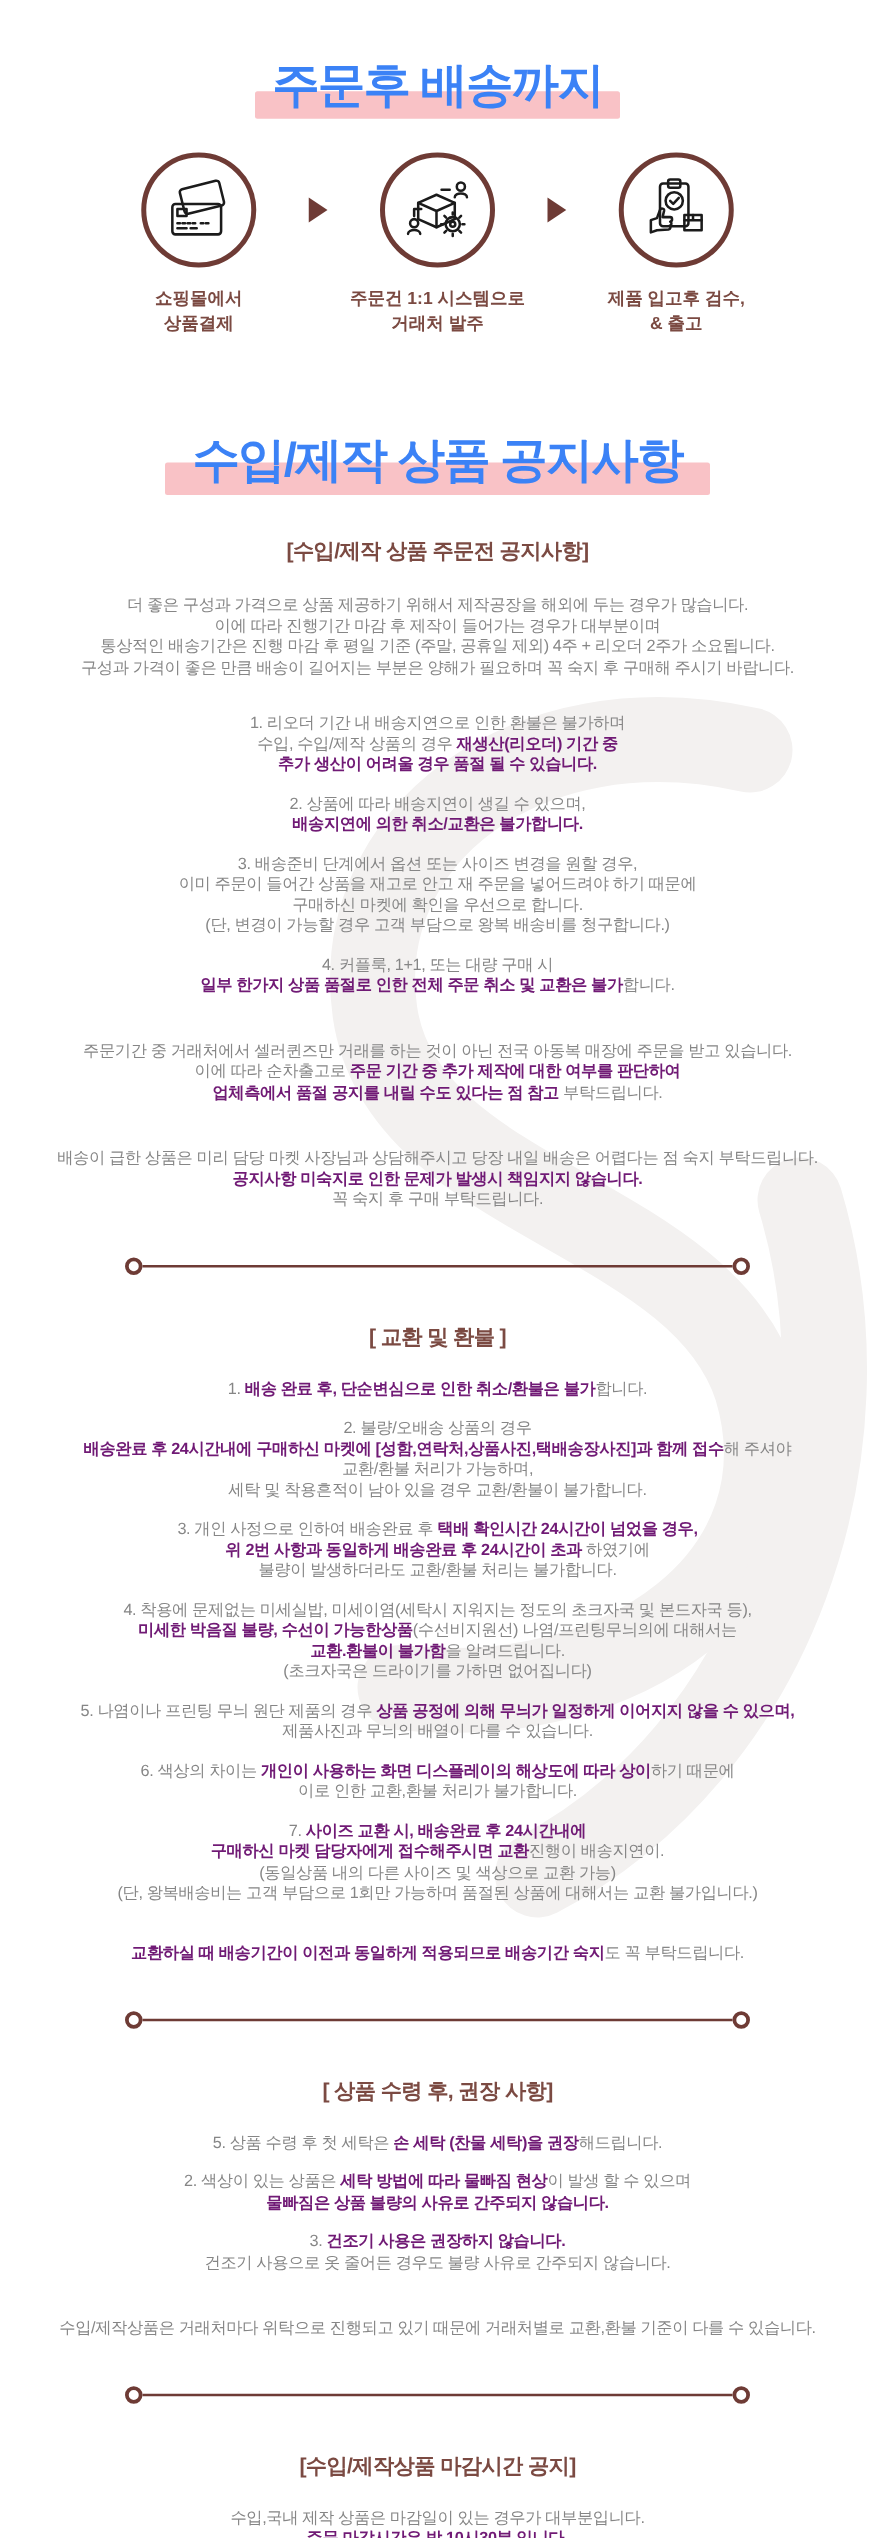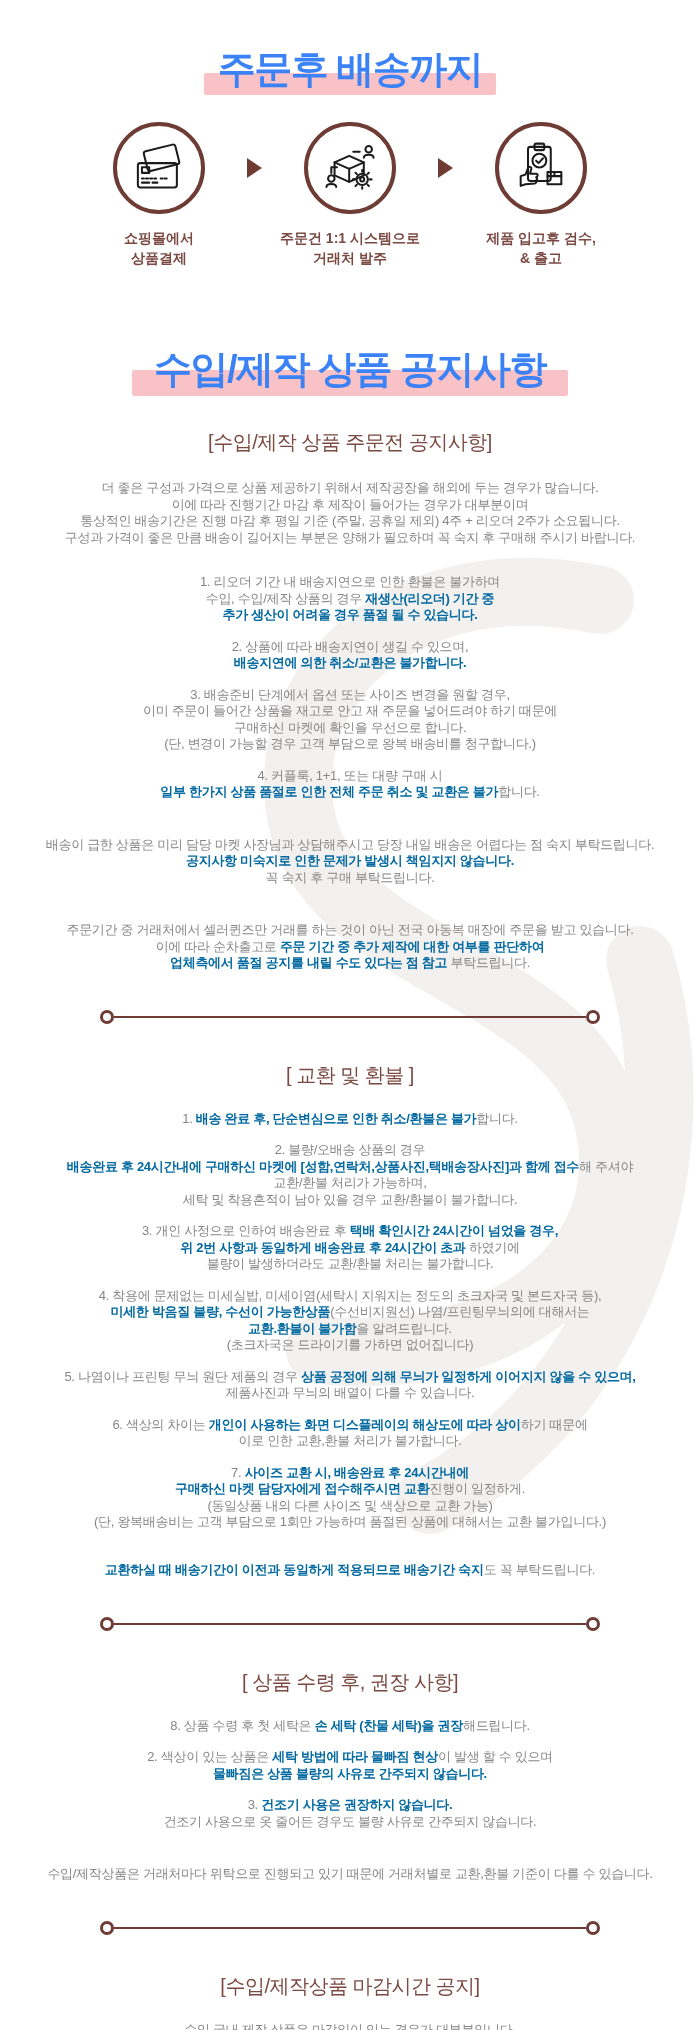--- a/index.html
+++ b/index.html
@@ -22,25 +22,25 @@
   .step-circle{width:84px;height:84px;border:4px solid #6e3b35;border-radius:50%;
                display:flex;align-items:center;justify-content:center;background:#fff;}
   .step-label{margin-top:14px;color:#7b4a42;font-weight:bold;font-size:14px;line-height:20px;}
   .arrow{width:0;height:0;border-left:15px solid #6e3b35;border-top:10px solid transparent;
          border-bottom:10px solid transparent;margin-top:36px;}
 
   .second-title-wrap{margin-top:80px;}
 
   
   #notice-blocks{margin-top:6px;}
-  .sec-h{font-size:20px;font-weight:normal;color:#7b4a42;margin:38px 0 22px;letter-spacing:-0.5px;}
+  .sec-h{font-size:17px;font-weight:bold;color:#7b4a42;margin:38px 0 22px;letter-spacing:-0.5px;}
   .blk{font-size:13px;line-height:16.5px;color:#868686;margin:15px 0;letter-spacing:-0.3px;}
   .blk.para{margin:36px 0;}
   .blk.intro{margin:24px 0 28px;}
-  .red{color:#0369a1;font-weight:bold;}
+  .red{color:#701a75;font-weight:bold;}
   .divider{display:flex;align-items:center;width:500px;margin:38px auto;}
   .divider .line{flex:1;height:2px;background:#6e3b35;}
   .divider .ring{width:8px;height:8px;border:3px solid #6e3b35;border-radius:50%;background:#fff;}
 </style>
 </head>
 <body>
 
 <div class="page">
 
   <svg class="watermark" width="700" height="1300" viewBox="0 0 700 1300">
@@ -134,43 +134,43 @@
       </div>
     </div>
 
     <div id="notice-blocks">
         <h3 class="sec-h">[수입/제작 상품 주문전 공지사항]</h3>
         <p class="blk intro"><span>더 좋은 구성과 가격으로 상품 제공하기 위해서 제작공장을 해외에 두는 경우가 많습니다.</span><br><span>이에 따라 진행기간 마감 후 제작이 들어가는 경우가 대부분이며</span><br><span>통상적인 배송기간은 진행 마감 후 평일 기준 (주말, 공휴일 제외) 4주 + 리오더 2주가 소요됩니다.</span><br><span>구성과 가격이 좋은 만큼 배송이 길어지는 부분은 양해가 필요하며 꼭 숙지 후 구매해 주시기 바랍니다.</span></p>
         <p class="blk item"><span>1. 리오더 기간 내 배송지연으로 인한 환불은 불가하며</span><br><span>수입, 수입/제작 상품의 경우 </span><span class="red">재생산(리오더) 기간 중</span><br><span class="red">추가 생산이 어려울 경우 품절 될 수 있습니다.</span></p>
         <p class="blk item"><span>2. 상품에 따라 배송지연이 생길 수 있으며,</span><br><span class="red">배송지연에 의한 취소/교환은 불가합니다.</span></p>
         <p class="blk item"><span>3. 배송준비 단계에서 옵션 또는 사이즈 변경을 원할 경우,</span><br><span>이미 주문이 들어간 상품을 재고로 안고 재 주문을 넣어드려야 하기 때문에</span><br><span>구매하신 마켓에 확인을 우선으로 합니다.</span><br><span>(단, 변경이 가능할 경우 고객 부담으로 왕복 배송비를 청구합니다.)</span></p>
         <p class="blk item"><span>4. 커플룩, 1+1, 또는 대량 구매 시</span><br><span class="red">일부 한가지 상품 품절로 인한 전체 주문 취소 및 교환은 불가</span><span>합니다.</span></p>
+        <p class="blk para"><span>주문기간 중 거래처에서 셀러퀸즈만 거래를 하는 것이 아닌 전국 아동복 매장에 주문을 받고 있습니다.</span><br><span>이에 따라 순차출고로 </span><span class="red">주문 기간 중 추가 제작에 대한 여부를 판단하여</span><br><span class="red">업체측에서 품절 공지를 내릴 수도 있다는 점 참고</span><span> 부탁드립니다.</span></p>
         <p class="blk para"><span>배송이 급한 상품은 미리 담당 마켓 사장님과 상담해주시고 당장 내일 배송은 어렵다는 점 숙지 부탁드립니다.</span><br><span class="red">공지사항 미숙지로 인한 문제가 발생시 책임지지 않습니다.</span><br><span>꼭 숙지 후 구매 부탁드립니다.</span></p>
-        <p class="blk para"><span>주문기간 중 거래처에서 셀러퀸즈만 거래를 하는 것이 아닌 전국 아동복 매장에 주문을 받고 있습니다.</span><br><span>이에 따라 순차출고로 </span><span class="red">주문 기간 중 추가 제작에 대한 여부를 판단하여</span><br><span class="red">업체측에서 품절 공지를 내릴 수도 있다는 점 참고</span><span> 부탁드립니다.</span></p>
         <div class="divider">
           <span class="ring"></span>
           <span class="line"></span>
           <span class="ring"></span>
         </div>
         <h3 class="sec-h">[ 교환 및 환불 ]</h3>
         <p class="blk item"><span>1. </span><span class="red">배송 완료 후, 단순변심으로 인한 취소/환불은 불가</span><span>합니다.</span></p>
         <p class="blk item"><span>2. 불량/오배송 상품의 경우</span><br><span class="red">배송완료 후 24시간내에 구매하신 마켓에 [성함,연락처,상품사진,택배송장사진]과 함께 접수</span><span>해 주셔야</span><br><span>교환/환불 처리가 가능하며,</span><br><span>세탁 및 착용흔적이 남아 있을 경우 교환/환불이 불가합니다.</span></p>
         <p class="blk item"><span>3. 개인 사정으로 인하여 배송완료 후 </span><span class="red">택배 확인시간 24시간이 넘었을 경우,</span><br><span class="red">위 2번 사항과 동일하게 배송완료 후 24시간이 초과</span><span> 하였기에</span><br><span>불량이 발생하더라도 교환/환불 처리는 불가합니다.</span></p>
         <p class="blk item"><span>4. 착용에 문제없는 미세실밥, 미세이염(세탁시 지워지는 정도의 초크자국 및 본드자국 등),</span><br><span class="red">미세한 박음질 불량, 수선이 가능한상품</span><span>(수선비지원선) 나염/프린팅무늬의에 대해서는</span><br><span class="red">교환.환불이 불가함</span><span>을 알려드립니다.</span><br><span>(초크자국은 드라이기를 가하면 없어집니다)</span></p>
         <p class="blk item"><span>5. 나염이나 프린팅 무늬 원단 제품의 경우 </span><span class="red">상품 공정에 의해 무늬가 일정하게 이어지지 않을 수 있으며,</span><br><span>제품사진과 무늬의 배열이 다를 수 있습니다.</span></p>
         <p class="blk item"><span>6. 색상의 차이는 </span><span class="red">개인이 사용하는 화면 디스플레이의 해상도에 따라 상이</span><span>하기 때문에</span><br><span>이로 인한 교환,환불 처리가 불가합니다.</span></p>
-        <p class="blk item"><span>7. </span><span class="red">사이즈 교환 시, 배송완료 후 24시간내에</span><br><span class="red">구매하신 마켓 담당자에게 접수해주시면 교환</span><span>진행이 일정하게.</span><br><span>(동일상품 내의 다른 사이즈 및 색상으로 교환 가능)</span><br><span>(단, 왕복배송비는 고객 부담으로 1회만 가능하며 품절된 상품에 대해서는 교환 불가입니다.)</span></p>
+        <p class="blk item"><span>7. </span><span class="red">사이즈 교환 시, 배송완료 후 24시간내에</span><br><span class="red">구매하신 마켓 담당자에게 접수해주시면 교환</span><span>진행이 배송지연이.</span><br><span>(동일상품 내의 다른 사이즈 및 색상으로 교환 가능)</span><br><span>(단, 왕복배송비는 고객 부담으로 1회만 가능하며 품절된 상품에 대해서는 교환 불가입니다.)</span></p>
         <p class="blk item"><br><span class="red">교환하실 때 배송기간이 이전과 동일하게 적용되므로 배송기간 숙지</span><span>도 꼭 부탁드립니다.</span></p>
         <div class="divider">
           <span class="ring"></span>
           <span class="line"></span>
           <span class="ring"></span>
         </div>
         <h3 class="sec-h">[ 상품 수령 후, 권장 사항]</h3>
-        <p class="blk item"><span>8. 상품 수령 후 첫 세탁은 </span><span class="red">손 세탁 (찬물 세탁)을 권장</span><span>해드립니다.</span></p>
+        <p class="blk item"><span>5. 상품 수령 후 첫 세탁은 </span><span class="red">손 세탁 (찬물 세탁)을 권장</span><span>해드립니다.</span></p>
         <p class="blk item"><span>2. 색상이 있는 상품은 </span><span class="red">세탁 방법에 따라 물빠짐 현상</span><span>이 발생 할 수 있으며</span><br><span class="red">물빠짐은 상품 불량의 사유로 간주되지 않습니다.</span></p>
         <p class="blk item"><span>3. </span><span class="red">건조기 사용은 권장하지 않습니다.</span><br><span>건조기 사용으로 옷 줄어든 경우도 불량 사유로 간주되지 않습니다.</span></p>
         <p class="blk para"><span>수입/제작상품은 거래처마다 위탁으로 진행되고 있기 때문에 거래처별로 교환,환불 기준이 다를 수 있습니다.</span></p>
         <div class="divider">
           <span class="ring"></span>
           <span class="line"></span>
           <span class="ring"></span>
         </div>
         <h3 class="sec-h">[수입/제작상품 마감시간 공지]</h3>
         <p class="blk item"><span>수입,국내 제작 상품은 마감일이 있는 경우가 대부분입니다.</span><br><span class="red">주문 마감시간은 밤 10시30분 입니다.</span></p>

